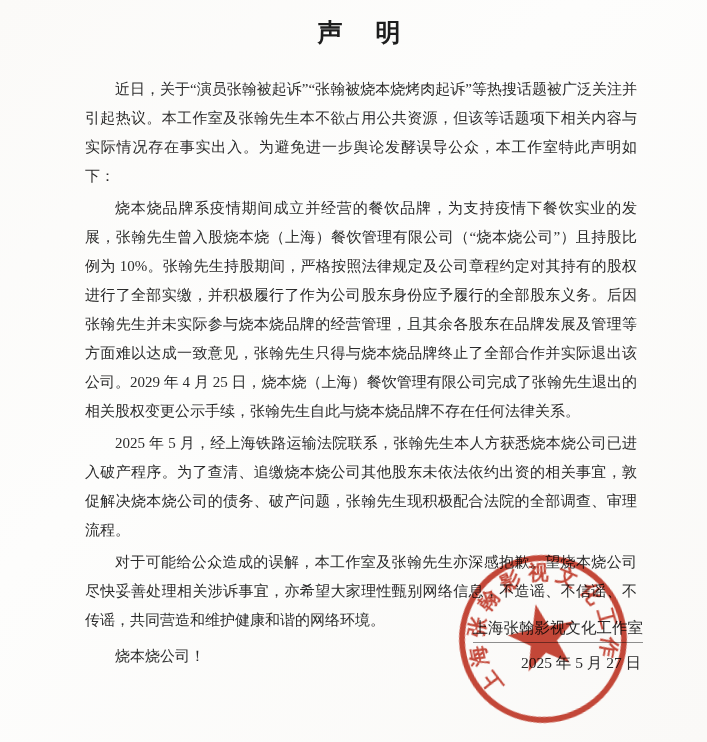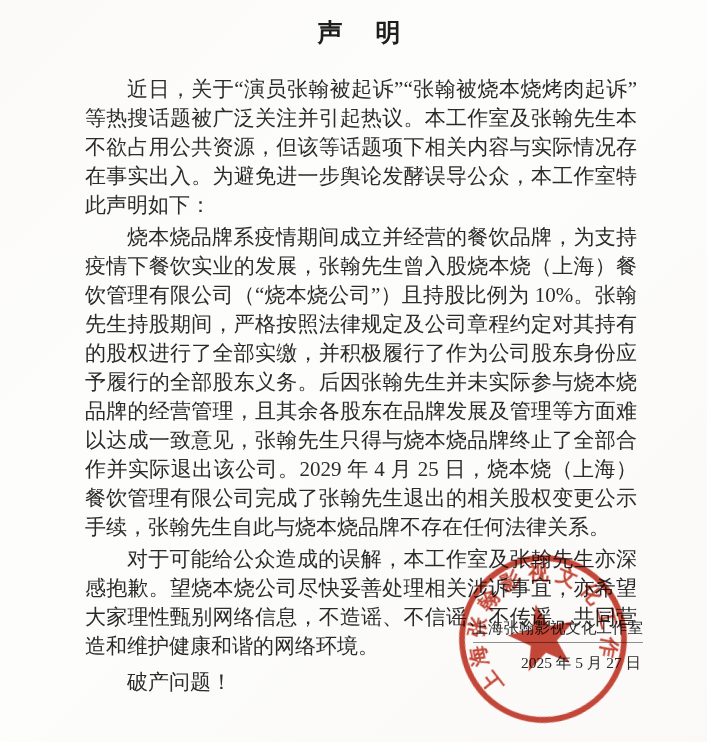--- a/index.html
+++ b/index.html
@@ -22,21 +22,21 @@
   .doc-title {
     margin: 0 0 26px 0;
     font-size: 25px;
     font-weight: 700;
     text-align: center;
     letter-spacing: 4px;
     color: #1d1d1d;
   }
   .para {
     margin: 0 0 3px 0;
-    font-size: 21px;
+    font-size: 15px;
     line-height: 29px;
     text-align: justify;
     text-indent: 2em;
     color: #2b2b2b;
     word-break: break-all;
   }
   .closing {
     margin-top: 7px;
   }
   .sig-block {
@@ -78,24 +78,25 @@
 
 <div class="page">
 
   <div class="content">
     <h1 class="doc-title">声　明</h1>
 
     <p class="para">近日，关于“演员张翰被起诉”“张翰被烧本烧烤肉起诉”等热搜话题被广泛关注并引起热议。本工作室及张翰先生本不欲占用公共资源，但该等话题项下相关内容与实际情况存在事实出入。为避免进一步舆论发酵误导公众，本工作室特此声明如下：</p>
 
     <p class="para">烧本烧品牌系疫情期间成立并经营的餐饮品牌，为支持疫情下餐饮实业的发展，张翰先生曾入股烧本烧（上海）餐饮管理有限公司（“烧本烧公司”）且持股比例为 10%。张翰先生持股期间，严格按照法律规定及公司章程约定对其持有的股权进行了全部实缴，并积极履行了作为公司股东身份应予履行的全部股东义务。后因张翰先生并未实际参与烧本烧品牌的经营管理，且其余各股东在品牌发展及管理等方面难以达成一致意见，张翰先生只得与烧本烧品牌终止了全部合作并实际退出该公司。2029 年 4 月 25 日，烧本烧（上海）餐饮管理有限公司完成了张翰先生退出的相关股权变更公示手续，张翰先生自此与烧本烧品牌不存在任何法律关系。</p>
 
+    <p class="para">2025 年 5 月，经上海铁路运输法院联系，张翰先生本人方获悉烧本烧公司已进入破产程序。为了查清、追缴烧本烧公司其他股东未依法依约出资的相关事宜，敦促解决烧本烧公司的债务、破产问题，张翰先生现积极配合法院的全部调查、审理流程。</p>
 
     <p class="para">对于可能给公众造成的误解，本工作室及张翰先生亦深感抱歉。望烧本烧公司尽快妥善处理相关涉诉事宜，亦希望大家理性甄别网络信息，不造谣、不信谣、不传谣，共同营造和维护健康和谐的网络环境。</p>
 
-    <p class="para closing">破产问题！</p>
+    <p class="para closing">烧本烧公司！</p>
   </div>
 
   <div class="sig-block">
     <div>
       <span class="sig-name">上海张翰影视文化工作室</span>
     </div>
     <div class="sig-date">2025 年 5 月 27 日</div>
   </div>
 
   <svg class="stamp" viewBox="0 0 200 200" aria-hidden="true">

